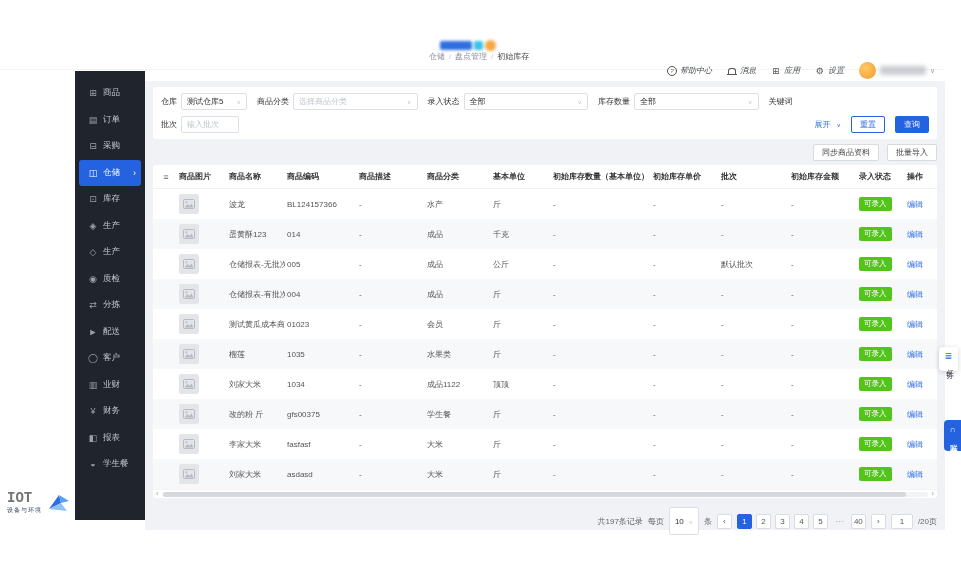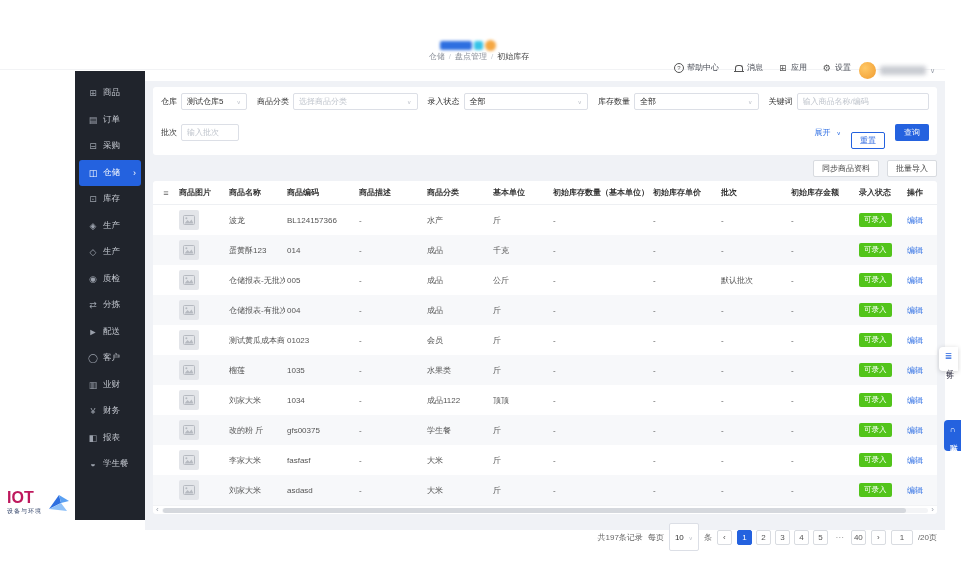--- a/index.html
+++ b/index.html
@@ -11,21 +11,21 @@
   .topbar { position:absolute; left:0; top:40px; width:945px; height:30px; display:flex; align-items:center;
             background:#fff; border-bottom:1px solid #f2f3f5;flex-direction:column; }
   .logo { width:75px; display:flex; align-items:center; padding-left:5px; }
   .logo-bars { display:flex; align-items:center; gap:2px; filter:blur(1.5px); }
   .lb1 { width:32px; height:9px; background:#2e6fe0; border-radius:2px; }
   .lb2 { width:9px; height:9px; background:#35c3e8; border-radius:2px; }
   .lb3 { width:11px; height:11px; background:#f5a742; border-radius:50%; }
   .breadcrumb { margin-left:13px; color:#8a8f99; white-space:nowrap; }
   .crumb + .crumb::before { content:"/"; margin:0 4px; color:#c5c9d0; }
   .crumb:last-child { color:#444; }
-  .topbar-right { margin-left:auto; display:flex; align-items:flex-start; gap:8px; padding-right:10px; color:#4a4e57; }
+  .topbar-right { margin-left:auto; display:flex; align-items:center; gap:15px; padding-right:10px; color:#4a4e57;font-style:italic; }
   .tb-action { display:inline-flex; align-items:center; gap:3px; cursor:pointer; }
   .tb-ic { display:inline-flex; align-items:center; justify-content:center; width:10px; height:10px; color:#555; }
   .ic-help::before { content:"?"; font-size:6px; border:1px solid #555; border-radius:50%; width:8px; height:8px;
                      display:flex; align-items:center; justify-content:center; }
   .ic-message { position:relative; }
   .ic-message::before { content:""; display:block; width:6px; height:6px; border:1px solid #555; border-bottom:none;
                         border-radius:3px 3px 0 0; margin-top:1px; }
   .ic-message::after { content:""; position:absolute; bottom:1px; left:0; width:10px; height:1px; background:#555; }
   .ic-apps::before { content:"⊞"; font-size:9px; }
   .ic-settings::before { content:"⚙"; font-size:9px; }
@@ -41,21 +41,21 @@
   .side-item { height:26.5px; display:flex; align-items:center; gap:5px; padding:0 6px 0 9px; margin:0 4px;
                color:#c3c7cf; font-size:8.5px; border-radius:3px; position:relative; cursor:pointer; white-space:nowrap; }
   .side-item .glyph { width:10px; text-align:center; font-size:9px; color:#9aa0ab; }
   .side-item.active { background:#2462df; color:#fff; }
   .side-item.active .glyph { color:#fff; }
   .side-item.active::after { content:"›"; position:absolute; right:5px; color:#fff; font-size:9px; }
 
   
   .iot { position:absolute; left:0; top:486px; width:75px; height:34px; background:#fff; display:flex;
          align-items:center; gap:5px; padding-left:7px; }
-  .iot-title { font-size:16px; font-weight:bold; color:#be185d; line-height:1; }
+  .iot-title { font-size:14px; font-weight:bold; color:#737373; line-height:1;font-family:Liberation Mono, monospace; }
   .iot-sub { font-size:6px; color:#2a3c63; letter-spacing:1px; margin-top:1px; }
 
   
   .main { position:absolute; left:145px; top:81px; width:800px; height:449px; background:#f0f2f6;
           padding:6px 8px 0 8px; }
   .filter-card { background:#fff; border-radius:3px; padding:6px 8px; }
   .filter-row { display:flex; align-items:center; gap:10px; }
   .filter-row + .filter-row { margin-top:6px; }
   .fgroup { display:flex; align-items:center; gap:4px; }
   .fgroup.grow { flex:1; }
@@ -67,21 +67,21 @@
   .ph { color:#bfc4cc; }
   .caret { color:#c0c4cc; font-size:6px; margin-left:4px; transform:scaleY(.85); }
   .finput { height:17px; width:58px; border:1px solid #dcdfe6; border-radius:2px; padding:0 5px; font-size:8px;
             font-family:inherit; color:#333; }
   .finput::placeholder { color:#bfc4cc; }
   .spacer { flex:1; }
   .expand-link { color:#2f6fe4; display:inline-flex; align-items:center; gap:2px; cursor:pointer; }
   .expand-link .caret { color:#2f6fe4; }
   .btn { height:17px; padding:0 8px; border-radius:2px; display:inline-flex; align-items:center; font-size:8px;
          border:1px solid transparent; cursor:pointer; white-space:nowrap; }
-  .btn-reset { background:#fff; border-color:#2462df; color:#2462df;margin-top:16px; }
+  .btn-reset { background:#fff; border-color:#2462df; color:#2462df; }
   .btn-primary { background:#2462df; color:#fff; }
   .btn-plain { background:#fff; border-color:#d8dbe0; color:#444; }
 
   .toolbar-row { display:flex; justify-content:flex-end; gap:8px; margin:5px 0 4px 0; }
 
   
   .table-card { background:#fff; border-radius:3px; overflow:hidden; }
   .t-header, .t-row { display:grid;
     grid-template-columns:24px 50px 58px 72px 68px 66px 60px 100px 68px 70px 68px 48px 32px;
     align-items:center; }
@@ -289,21 +289,20 @@
         </div>
         <div class="fgroup grow">
           <span class="flabel">库存数量</span>
           <div class="fcontrol">
             <span>全部</span>
             <span class="caret">∨</span>
           </div>
         </div>
         <div class="fgroup grow">
           <span class="flabel">关键词</span>
-          <input class="finput" style="flex: 1 1 0%; width: auto;" placeholder="输入商品名称/编码">
         </div>
       </div>
       <div class="filter-row">
         <div class="fgroup">
           <span class="flabel">批次</span>
           <input class="finput" placeholder="输入批次" style="">
         </div>
         <span class="spacer"></span>
         <span class="expand-link">
           <span>展开</span>

